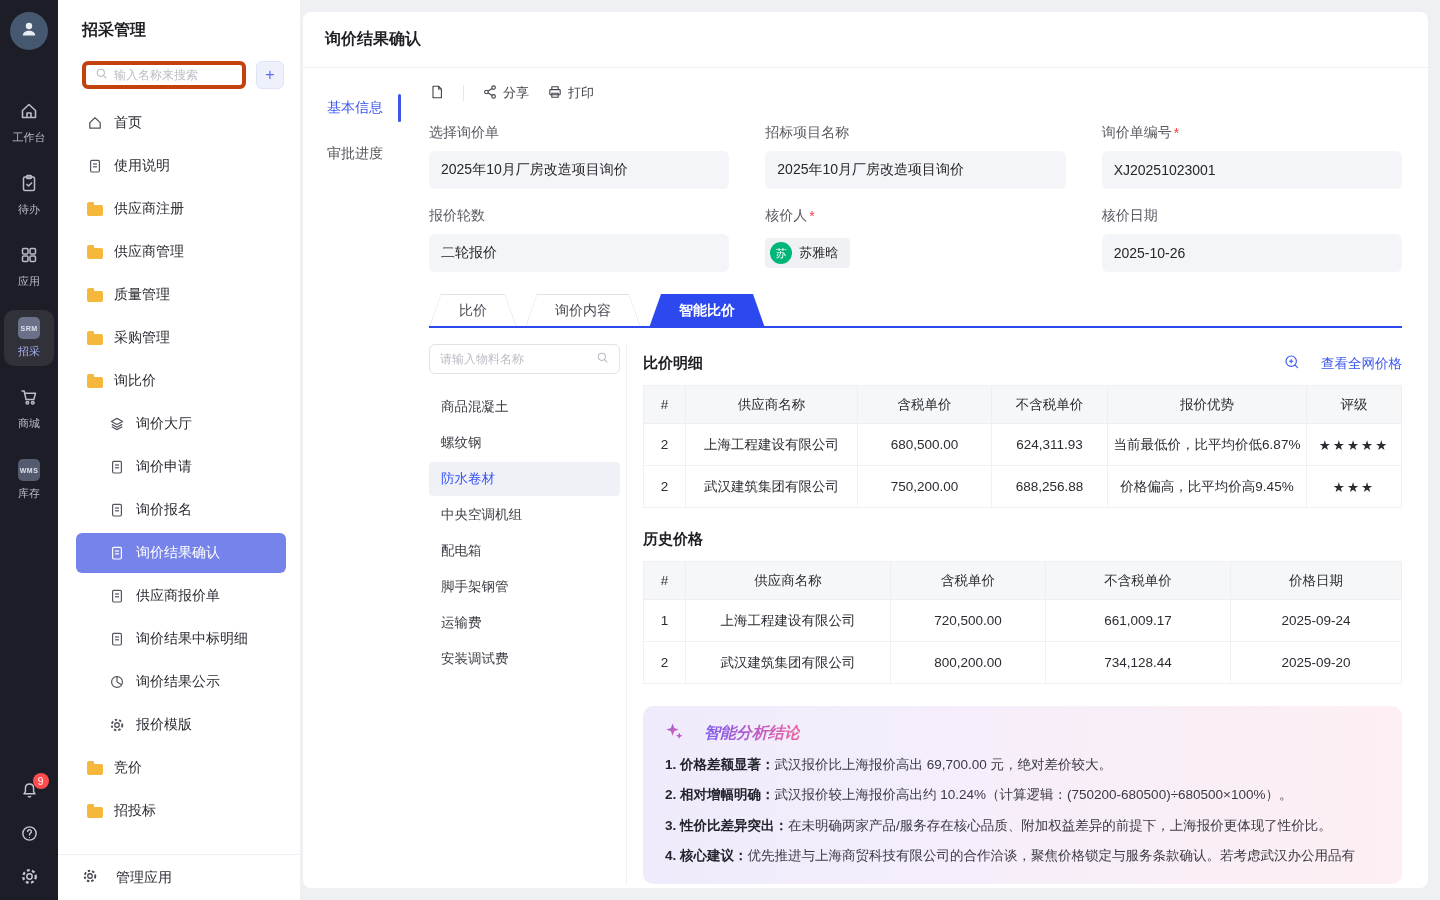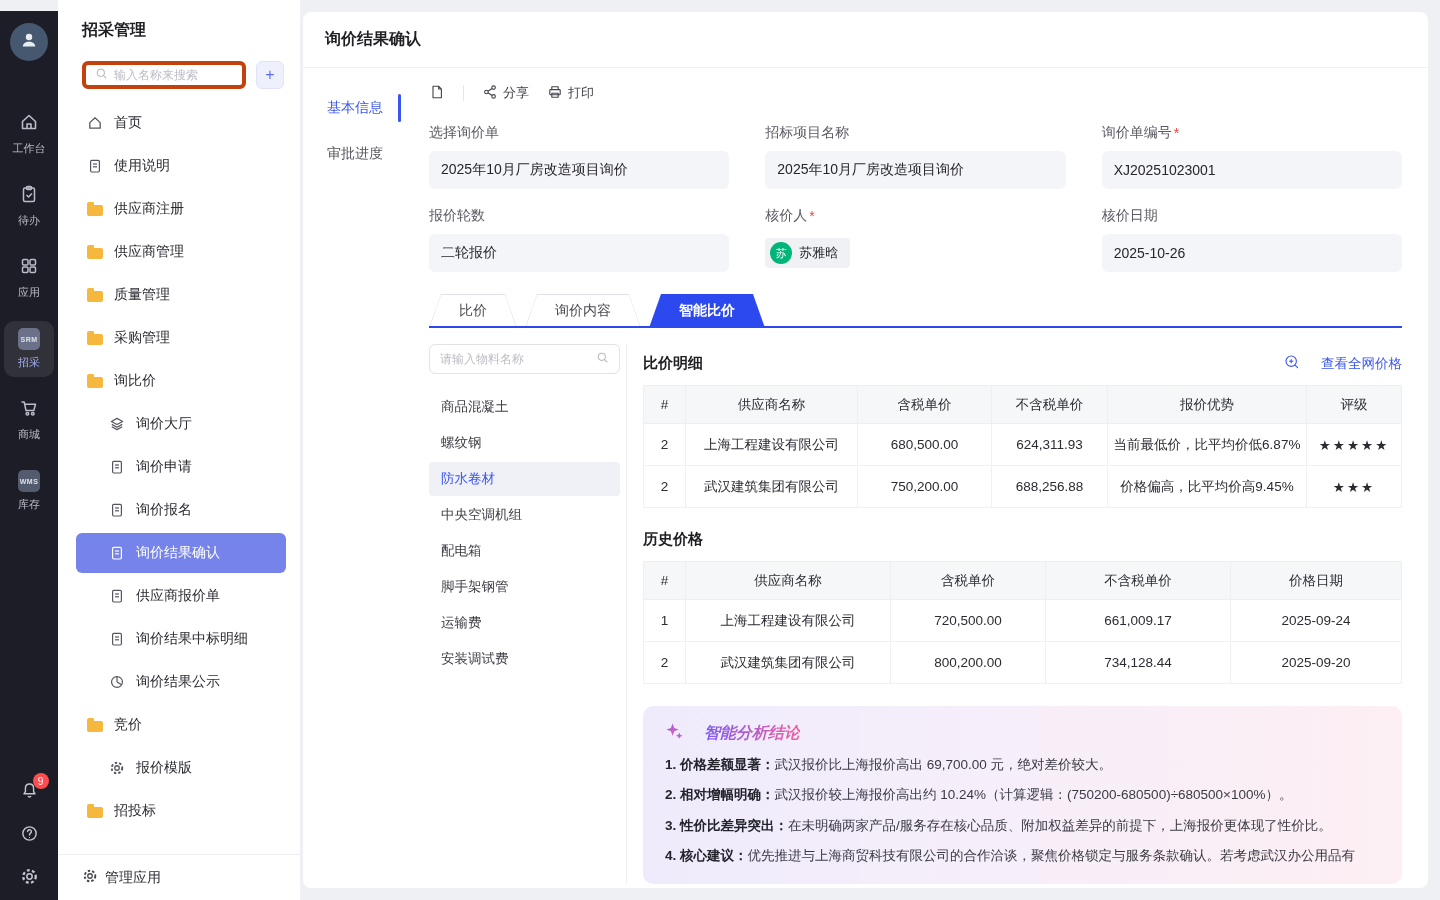--- a/index.html
+++ b/index.html
@@ -1,21 +1,21 @@
 <!DOCTYPE html>
 <html><head>
 <meta charset="utf-8">
 <style>
   *{margin:0;padding:0;box-sizing:border-box;}
   html,body{width:1440px;height:900px;overflow:hidden;}
   body{font-family:"Liberation Sans","DejaVu Sans",sans-serif;background:#eef0f4;color:#26262b;}
   .app{display:flex;width:100%;height:100%;}
 
   
-  .rail{width:58px;background:#1c1d26;display:flex;flex-direction:column;align-items:center;padding:12px 0 14px;flex-shrink:0;margin-top:11px;}
+  .rail{width:58px;background:#1c1d26;display:flex;flex-direction:column;align-items:center;padding:12px 0 14px;flex-shrink:0;}
   .rail-avatar{width:38px;height:38px;border-radius:50%;background:#46586f;color:#e8edf4;display:flex;align-items:center;justify-content:center;cursor:pointer;}
   .rail-avatar svg{width:20px;height:20px;}
   .rail-items{margin-top:44px;display:flex;flex-direction:column;gap:14px;align-items:center;}
   .rail-item{width:50px;padding:7px 0;border-radius:10px;display:flex;flex-direction:column;align-items:center;gap:5px;color:#b9bdc9;cursor:pointer;}
   .rail-item svg{width:20px;height:20px;}
   .rail-label{font-size:11px;}
   .rail-item.active{background:rgba(255,255,255,.09);}
   .rail-item.active .rail-label{color:#aab3f7;}
   .tile{width:22px;height:22px;border-radius:5px;background:#555b6e;color:#dfe2ec;font-size:7px;font-weight:bold;display:flex;align-items:center;justify-content:center;letter-spacing:.5px;}
   .rail-item.active .tile{background:#6a7188;}
@@ -35,21 +35,21 @@
   .sb-add{width:28px;height:28px;border-radius:6px;border:1px solid #dfe3fa;background:#eef0fc;color:#5b6ee8;font-size:16px;cursor:pointer;line-height:1;}
   .sb-menu{flex:1;overflow:hidden;padding:0 14px 0 18px;}
   .sb-item{height:40px;display:flex;align-items:center;gap:10px;padding:0 10px;border-radius:6px;font-size:14px;color:#2b2b33;cursor:pointer;margin-bottom:3px;}
   .sb-ic{width:18px;height:18px;display:flex;align-items:center;justify-content:center;color:#55555f;flex-shrink:0;}
   .sb-ic svg{width:16px;height:16px;}
   .sb-item.sub{padding-left:32px;}
   .sb-item.active{background:#7583eb;color:#fff;}
   .sb-item.active .sb-ic{color:#fff;}
   .folder{width:16px;height:11px;background:#f5b83d;border-radius:2px;position:relative;margin-top:3px;}
   .folder::before{content:"";position:absolute;top:-3px;left:0;width:7px;height:4px;background:#f5b83d;border-radius:2px 1px 0 0;}
-  .sb-footer{border-top:1px solid #efeff3;height:46px;display:flex;align-items:center;gap:7px;padding:0 24px;font-size:14px;color:#2b2b33;cursor:pointer;flex-shrink:0;}
+  .sb-footer{border-top:1px solid #efeff3;height:46px;display:flex;align-items:center;gap:18px;padding:0 24px;font-size:14px;color:#2b2b33;cursor:pointer;flex-shrink:0;}
   .sb-footer svg{width:16px;height:16px;color:#45454f;}
 
   
   .main{flex:1;padding:12px 12px 12px 3px;height:100%;min-width:0;}
   .card{background:#fff;border-radius:8px;height:100%;overflow:hidden;display:flex;flex-direction:column;}
   .page-header{padding:17px 22px;border-bottom:1px solid #f0f0f3;flex-shrink:0;}
   .page-header h2{font-size:16px;font-weight:bold;color:#1f1f24;}
   .card-body{flex:1;display:flex;overflow:hidden;}
   .side-tabs{width:98px;padding-top:20px;flex-shrink:0;}
   .side-tab{position:relative;height:40px;display:flex;align-items:center;padding-left:24px;font-size:14px;color:#55555e;cursor:pointer;margin-bottom:6px;}
@@ -312,34 +312,34 @@
       </div>
       <div class="sb-item sub">
         <span class="sb-ic">
             <svg viewBox="0 0 20 20" fill="none" stroke="currentColor" stroke-width="1.5">
               <circle cx="10" cy="10" r="6.8"></circle>
               <path d="M10 10V3.2M10 10l5.8 3.5"></path>
             </svg>
           </span>
         <span>询价结果公示</span>
       </div>
-      <div class="sb-item">
-        <span class="sb-ic">
-            <span class="folder"></span>
-          </span>
-        <span>竞价</span>
-      </div>
       <div class="sb-item sub">
         <span class="sb-ic">
             <svg viewBox="0 0 20 20" fill="none" stroke="currentColor">
               <circle cx="10" cy="10" r="6.6" stroke-width="2.4" stroke-dasharray="3 2.5"></circle>
               <circle cx="10" cy="10" r="2.8" stroke-width="1.6"></circle>
             </svg>
           </span>
         <span>报价模版</span>
+      </div>
+      <div class="sb-item">
+        <span class="sb-ic">
+            <span class="folder"></span>
+          </span>
+        <span>竞价</span>
       </div>
       <div class="sb-item">
         <span class="sb-ic">
             <span class="folder"></span>
           </span>
         <span>招投标</span>
       </div>
     </nav>
     <div class="sb-footer">
       <span><svg viewBox="0 0 20 20" fill="none" stroke="currentColor">

